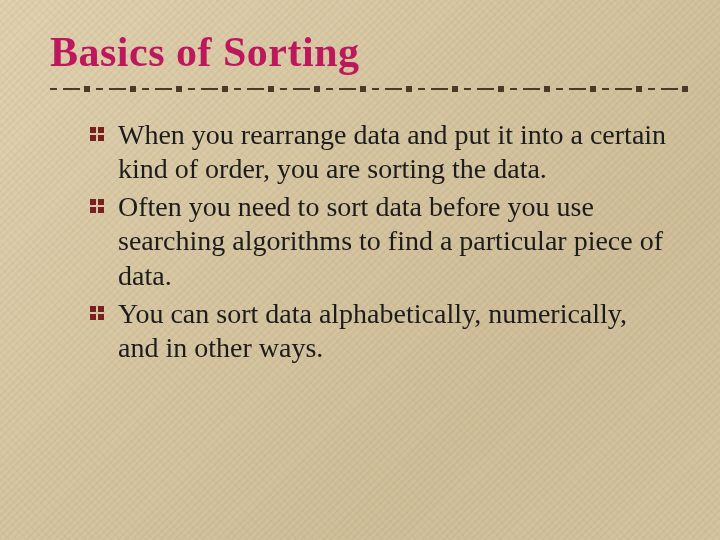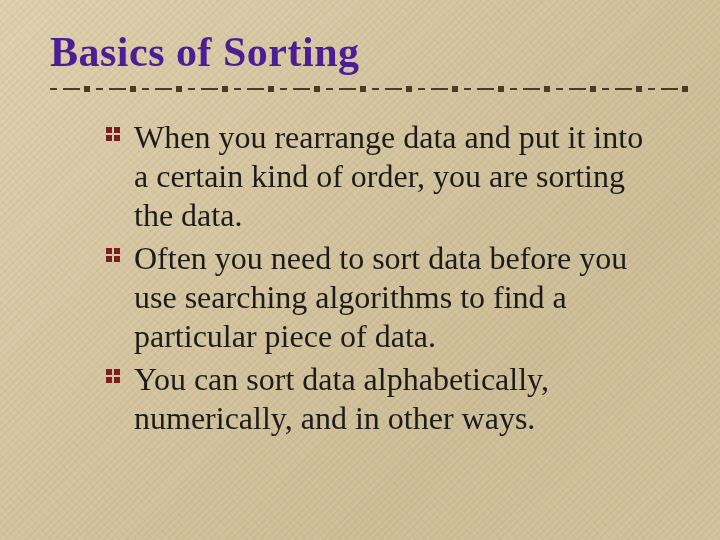--- a/index.html
+++ b/index.html
@@ -20,21 +20,21 @@
   }
   .slide {
     padding: 28px 50px 0 50px;
     box-sizing: border-box;
     width: 100%;
     height: 100%;
   }
   .title {
     font-size: 42px;
     font-weight: bold;
-    color: #4c1d95;
+    color: #be185d;
     margin: 0 0 10px 0;
     letter-spacing: 0.5px;
   }
   .divider {
     width: 640px;
     height: 6px;
     margin-bottom: 26px;
     background-image: repeating-linear-gradient(
       to right,
       #4a3a28 0, #4a3a28 7px,
@@ -57,23 +57,23 @@
       to right,
       transparent 0, transparent 34px,
       #4a3a28 34px, #4a3a28 40px,
       transparent 40px, transparent 46px
     );
     background-size: 46px 6px;
     background-repeat: repeat-x;
   }
   ul.bullets {
     list-style: none;
-    margin: 16px;
+    margin: 0;
     padding: 0 0 0 40px;
-    font-size: 32px;
+    font-size: 28px;
     line-height: 1.22;
     color: #1c1c1c;
   }
   ul.bullets li {
     position: relative;
     padding-left: 28px;
     margin-bottom: 4px;
   }
   .bullet-icon {
     position: absolute;

